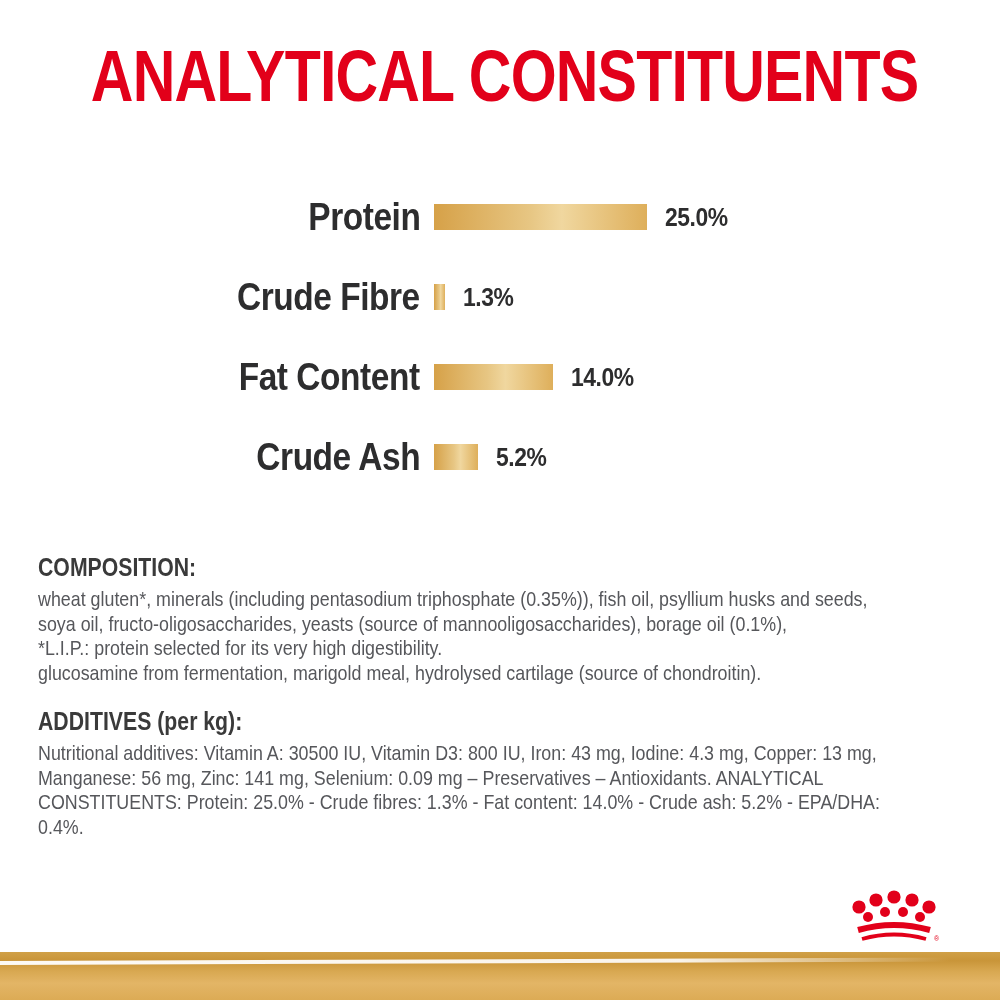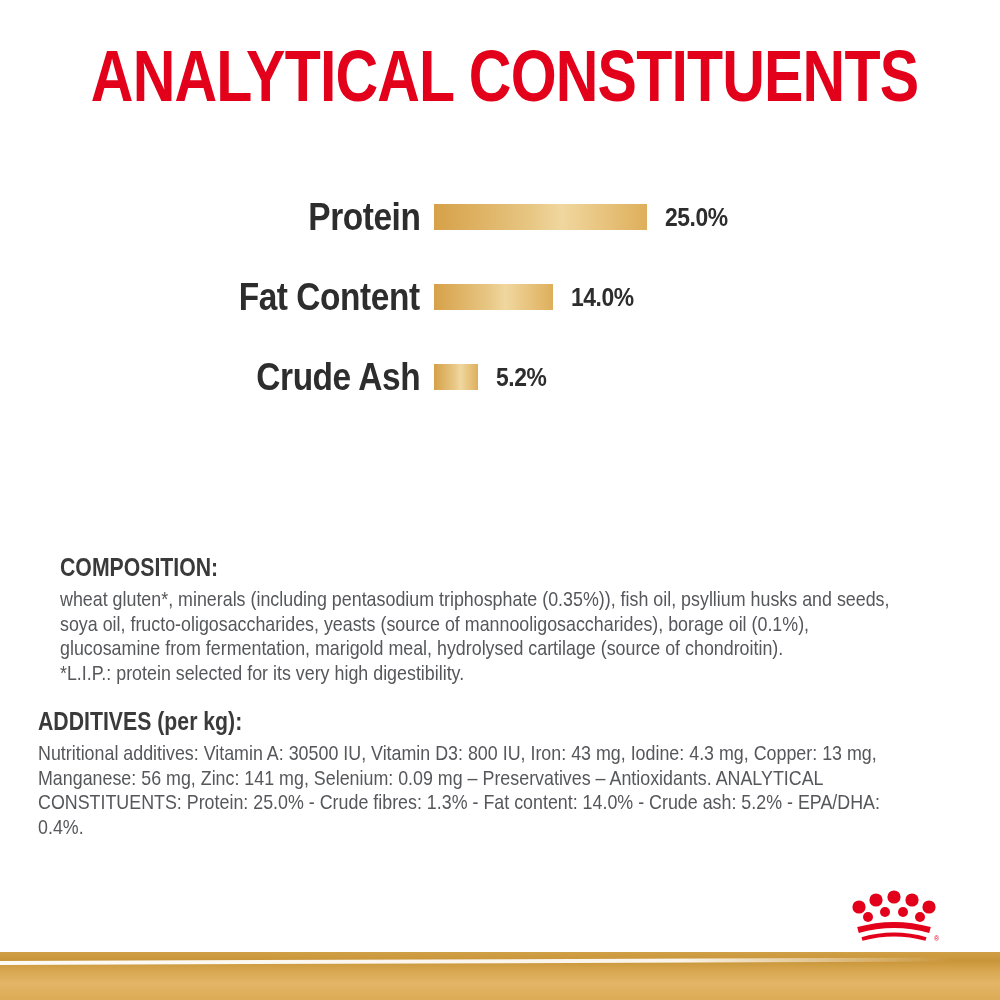--- a/index.html
+++ b/index.html
@@ -52,41 +52,46 @@
 </div>
 
 <div class="chart">
 
   <div class="bar-row">
     <div class="bar-label"><span class="cond cx88r">Protein</span></div>
     <div class="bar" style="width: 212.5px;"></div>
     <div class="bar-value"><span class="cond cx88l">25.0%</span></div>
   </div>
 
+  <div class="bar-row">
+    <div class="bar-label"><span class="cond cx88r">Crude Fibre</span></div>
+    <div class="bar" style="width: 11.05px;"></div>
+    <div class="bar-value"><span class="cond cx88l">1.3%</span></div>
+  </div>
 
   <div class="bar-row">
     <div class="bar-label"><span class="cond cx88r">Fat Content</span></div>
     <div class="bar" style="width: 119px;"></div>
     <div class="bar-value"><span class="cond cx88l">14.0%</span></div>
   </div>
 
   <div class="bar-row">
     <div class="bar-label"><span class="cond cx88r">Crude Ash</span></div>
     <div class="bar" style="width: 44.2px;"></div>
     <div class="bar-value"><span class="cond cx88l">5.2%</span></div>
   </div>
 
 </div>
 
-<div class="textcol block-composition" style="position:absolute;margin-left:22px;">
+<div class="textcol block-composition" style="position:absolute;">
   <div class="sec-heading"><span class="cond cx85">COMPOSITION:</span></div>
   <div class="body-line"><span class="cond cx85">wheat gluten*, minerals (including pentasodium triphosphate (0.35%)), fish oil, psyllium husks and seeds,</span></div>
   <div class="body-line"><span class="cond cx85">soya oil, fructo-oligosaccharides, yeasts (source of mannooligosaccharides), borage oil (0.1%),</span></div>
+  <div class="body-line"><span class="cond cx85">*L.I.P.: protein selected for its very high digestibility.</span></div>
   <div class="body-line"><span class="cond cx85">glucosamine from fermentation, marigold meal, hydrolysed cartilage (source of chondroitin).</span></div>
-  <div class="body-line"><span class="cond cx85">*L.I.P.: protein selected for its very high digestibility.</span></div>
 </div>
 
 <div class="textcol block-additives" style="position:absolute;">
   <div class="sec-heading"><span class="cond cx85">ADDITIVES (per kg):</span></div>
   <div class="body-line"><span class="cond cx85">Nutritional additives: Vitamin A: 30500 IU, Vitamin D3: 800 IU, Iron: 43 mg, Iodine: 4.3 mg, Copper: 13 mg,</span></div>
   <div class="body-line"><span class="cond cx85">Manganese: 56 mg, Zinc: 141 mg, Selenium: 0.09 mg – Preservatives – Antioxidants. ANALYTICAL</span></div>
   <div class="body-line"><span class="cond cx85">CONSTITUENTS: Protein: 25.0% - Crude fibres: 1.3% - Fat content: 14.0% - Crude ash: 5.2% - EPA/DHA:</span></div>
   <div class="body-line"><span class="cond cx85">0.4%.</span></div>
 </div>
 

